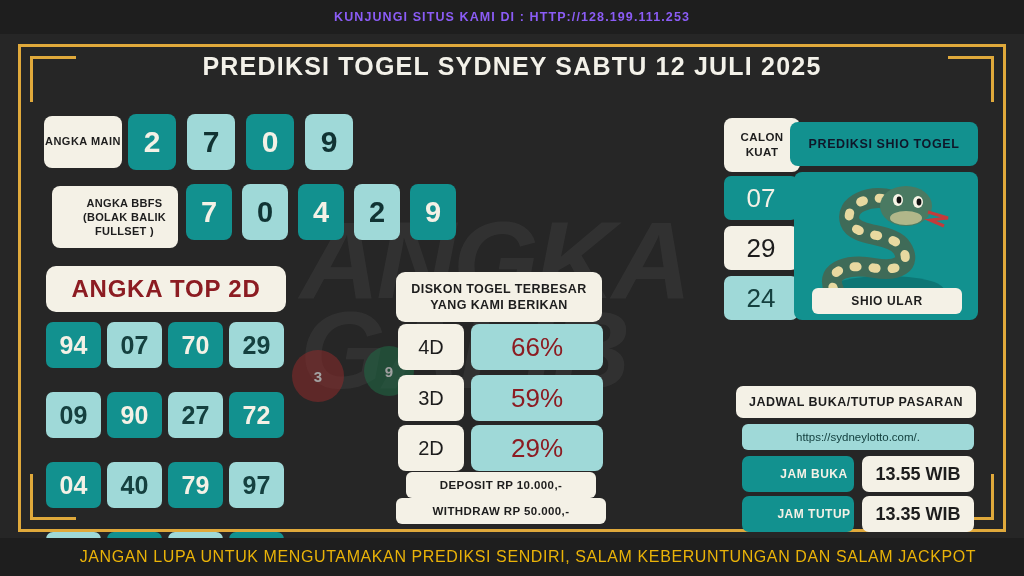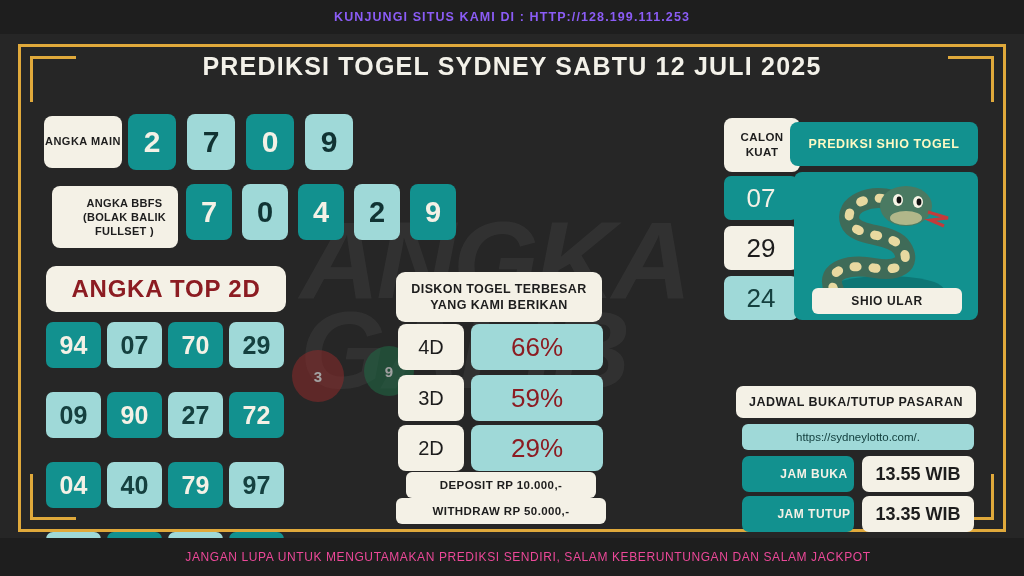--- a/index.html
+++ b/index.html
@@ -36,22 +36,22 @@
     font-weight: bold;
     text-transform: uppercase;
   }
   .bottom-footer {
     position: absolute;
     bottom: 0; left: 0; width: 1024px; height: 38px;
     background: #1e1e1e;
     display: flex; align-items: center; justify-content: center;
   }
   .bottom-footer span {
-    color: #ec4899;
-    font-size: 12px;
+    color: #eab308;
+    font-size: 16px;
     letter-spacing: 0.6px;
     text-transform: uppercase;
     margin-left: 32px;
   }
   .main-title {
     position: absolute;
     top: 52px; left: 0; width: 1024px;
     text-align: center;
     color: #f3f1e9;
     font-size: 25px;
@@ -83,21 +83,21 @@
   }
 
   
   .pill {
     display: flex; align-items: center; justify-content: center;
     text-align: center;
     border-radius: 8px;
     font-weight: bold;
   }
   .cream { background: #f4f1e6; color: #1d1d1d; }
-  .teal  { background: #12918f; color: #fef9c3; }
+  .teal  { background: #12918f; color: #0f172a; }
 
   
   .angka-main-label {
     position: absolute; left: 44px; top: 116px;
     width: 78px; height: 52px;
     font-size: 11px; line-height: 1.25; letter-spacing: .5px;
   }
   .am-digits { position: absolute; left: 128px; top: 114px; display: flex; gap: 11px; }
   .am-digits .d {
     width: 48px; height: 56px; font-size: 30px;

